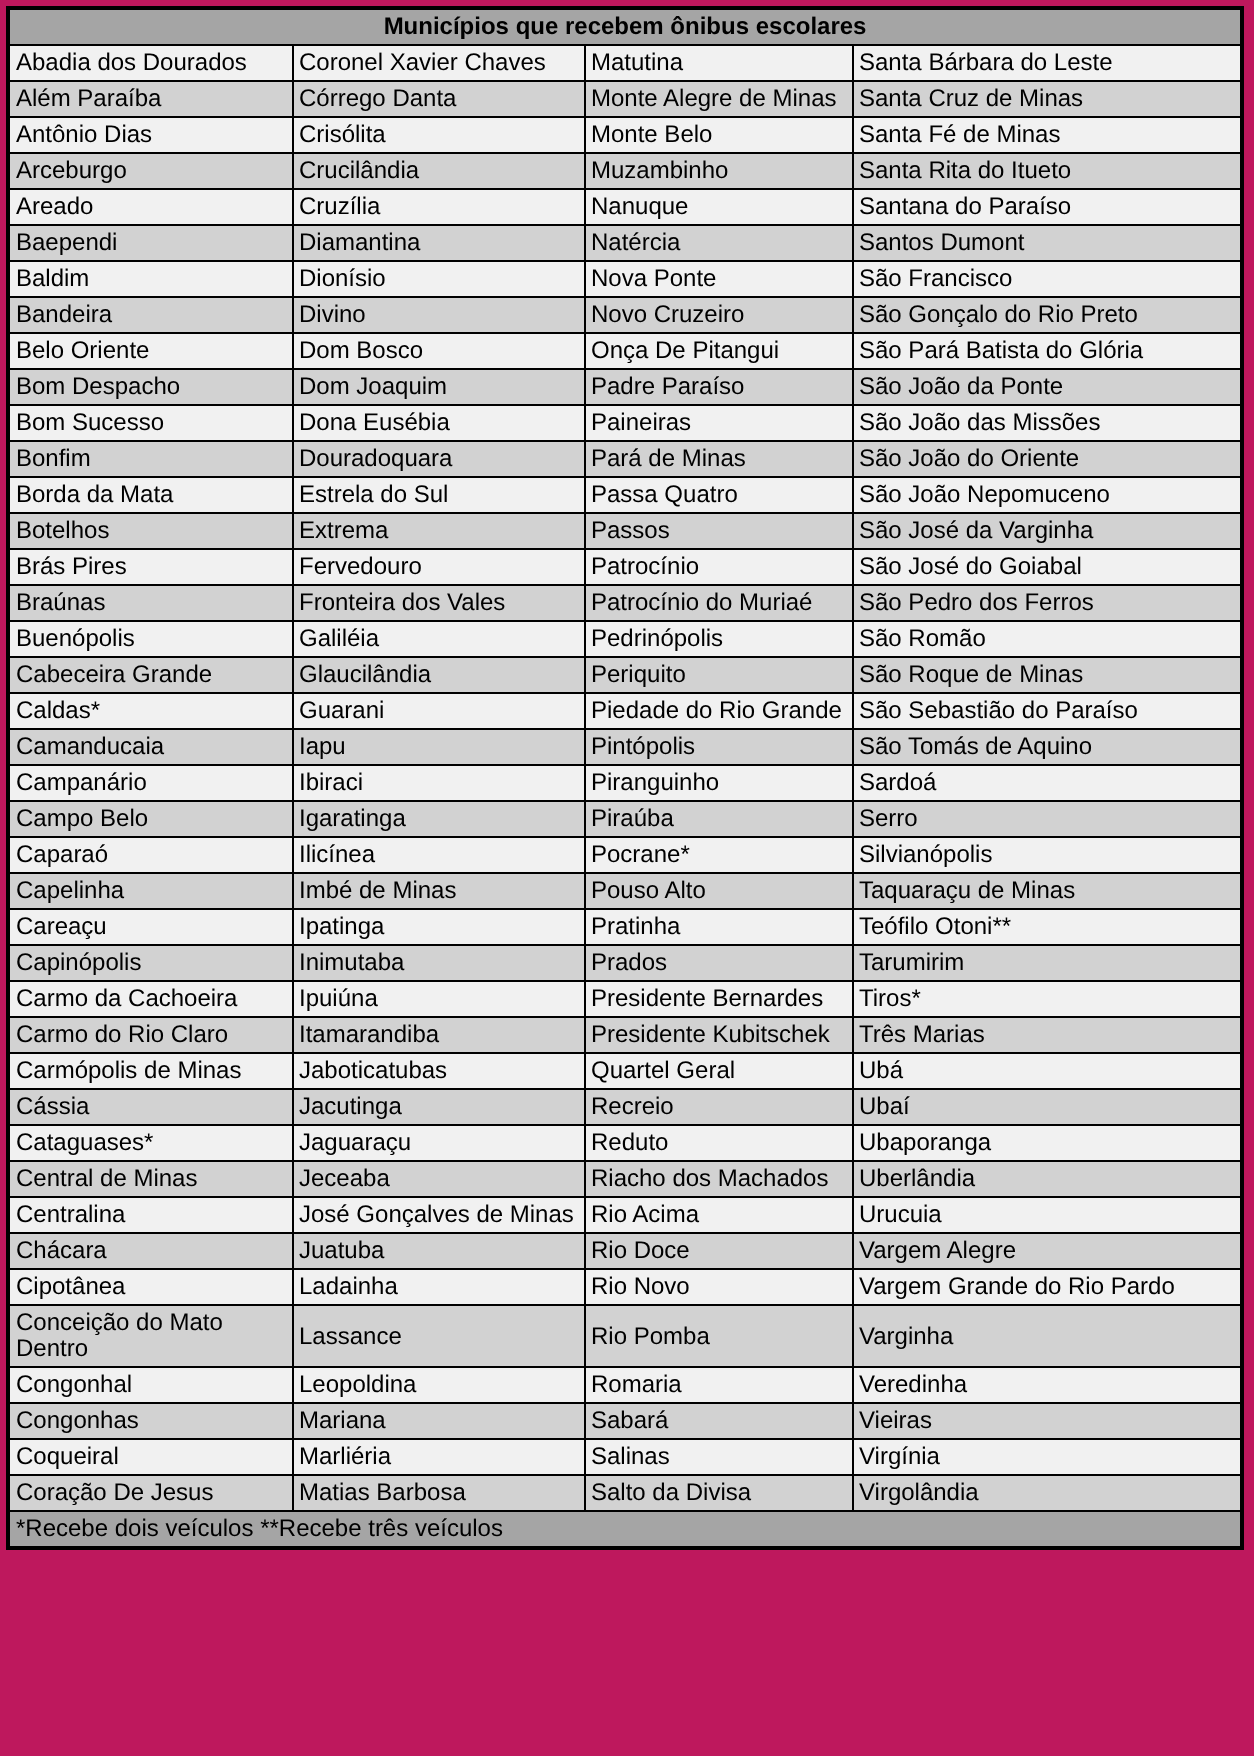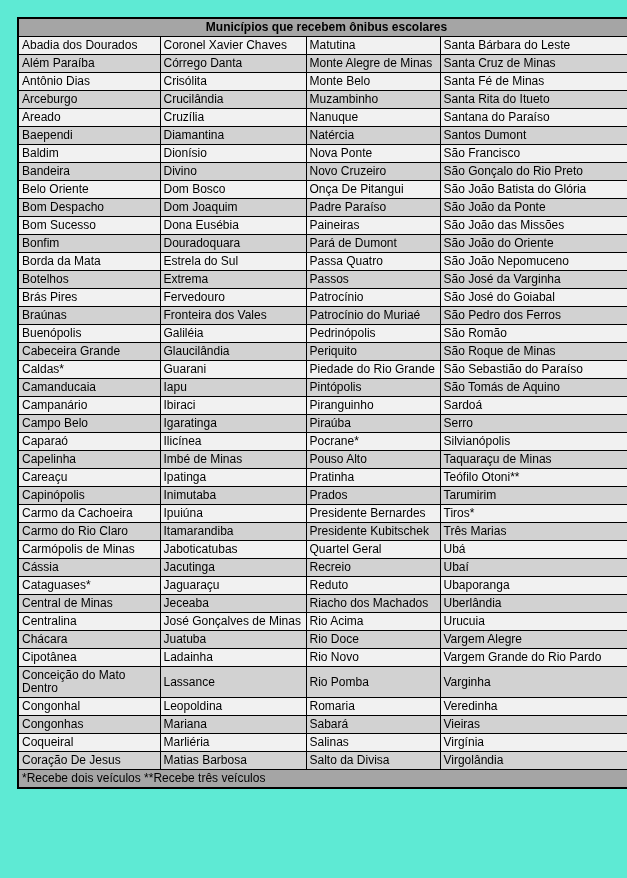--- a/index.html
+++ b/index.html
@@ -5,22 +5,22 @@
   html, body {
     margin: 0;
     padding: 0;
     background: #ffffff;
     font-family: "Liberation Sans", "DejaVu Sans", sans-serif;
   }
   .page {
     width: 627px;
     height: 878px;
     box-sizing: border-box;
-    padding: 17px;
-    background: #5eead4;
+    padding: 3px;
+    background: #be185d;
   }
   table.muni-table {
     border-collapse: collapse;
     table-layout: fixed;
     width: 617px;
     border: 2px solid #000000;
   }
   table.muni-table td, table.muni-table th {
     border: 1px solid #000000;
     font-size: 12px;
@@ -116,38 +116,38 @@
         <tr>
           <td>Bandeira</td>
           <td>Divino</td>
           <td>Novo Cruzeiro</td>
           <td>São Gonçalo do Rio Preto</td>
         </tr>
         <tr>
           <td>Belo Oriente</td>
           <td>Dom Bosco</td>
           <td>Onça De Pitangui</td>
-          <td>São João Batista do Glória</td>
+          <td>São Pará Batista do Glória</td>
         </tr>
         <tr>
           <td>Bom Despacho</td>
           <td>Dom Joaquim</td>
           <td>Padre Paraíso</td>
           <td>São João da Ponte</td>
         </tr>
         <tr>
           <td>Bom Sucesso</td>
           <td>Dona Eusébia</td>
           <td>Paineiras</td>
           <td>São João das Missões</td>
         </tr>
         <tr>
           <td>Bonfim</td>
           <td>Douradoquara</td>
-          <td>Pará de Dumont</td>
+          <td>Pará de Minas</td>
           <td>São João do Oriente</td>
         </tr>
         <tr>
           <td>Borda da Mata</td>
           <td>Estrela do Sul</td>
           <td>Passa Quatro</td>
           <td>São João Nepomuceno</td>
         </tr>
         <tr>
           <td>Botelhos</td>

